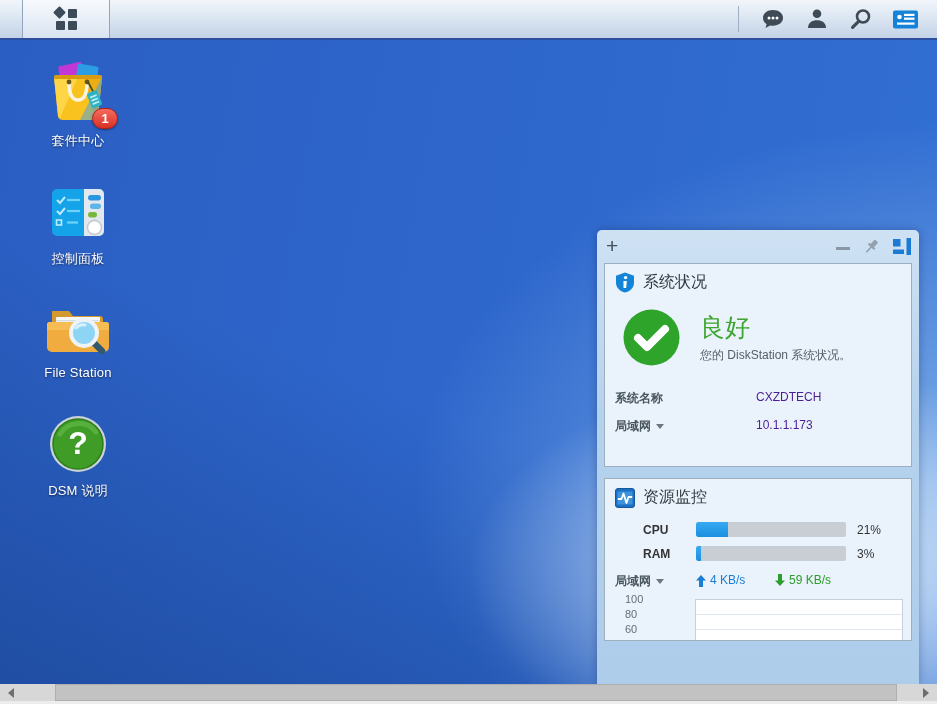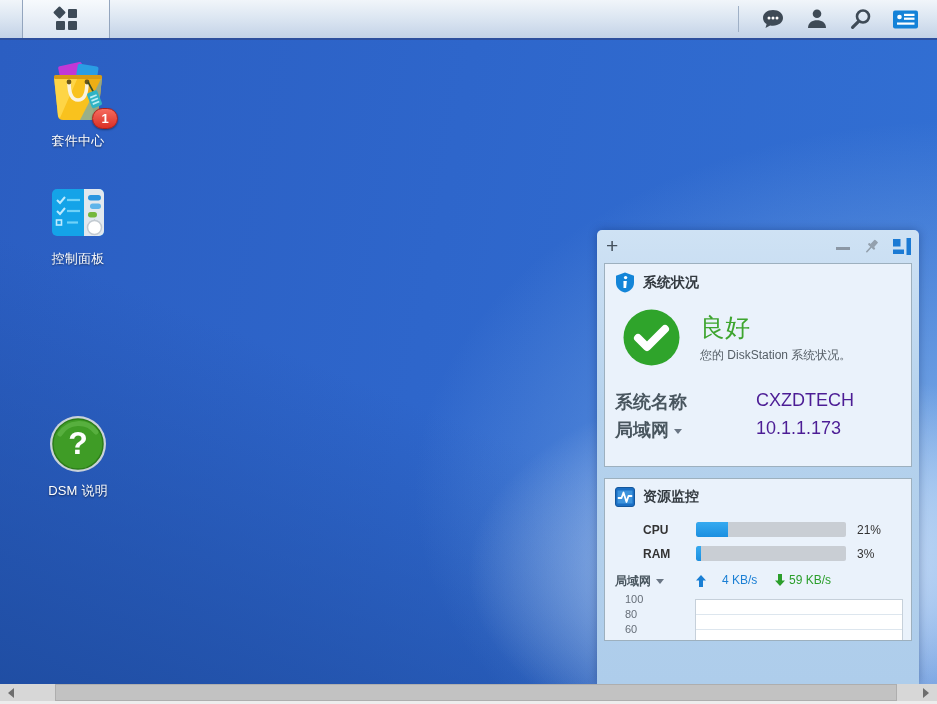--- a/index.html
+++ b/index.html
@@ -65,40 +65,40 @@
   .ph-btn { cursor:pointer; display:flex; align-items:center; justify-content:center; }
   .ph-minus { width:14px; height:3px; background:#8b97a5; margin-top:4px; }
 
   .widget-card {
     position:absolute; left:7px; width:308px;
     background:#eaf2fb; border:1px solid #9db0be; overflow:hidden;
   }
   .card-health { top:33px; height:204px; }
   .card-resource { top:248px; height:163px; }
   .card-header { position:absolute; left:10px; top:8px; display:flex; align-items:center; gap:8px; }
-  .card-title { font-size:14px; font-weight:bold; color:#333a40;text-align:center; }
+  .card-title { font-size:16px; font-weight:normal; color:#333a40;text-align:center; }
 
   .status-circle { position:absolute; left:18px; top:45px; }
   .status-text { position:absolute; left:95px; top:47px; font-size:25px; color:#3ea52f; }
   .status-desc { position:absolute; left:95px; top:83px; font-size:12px; color:#555e66; }
 
-  .info-row { position:absolute; left:10px; width:288px; height:22px; font-size:18px; }
+  .info-row { position:absolute; left:10px; width:288px; height:22px; font-size:12px; }
   .info-label { position:absolute; left:0; top:4px; color:#49565f; font-weight:bold; }
   .info-value { position:absolute; left:141px; top:4px; color:#4c1d95; }
   .caret { display:inline-block; width:0; height:0; border-left:4px solid transparent;
     border-right:4px solid transparent; border-top:5px solid #6a7684; margin-left:5px; vertical-align:middle; }
 
   .res-row { position:absolute; left:10px; width:288px; height:20px; font-size:12px; }
   .res-label { position:absolute; left:0; top:2px; color:#333; font-weight:bold;margin-left:28px; }
   .res-track { position:absolute; left:81px; top:1px; width:150px; height:15px; background:#c9ced4; border-radius:2px; overflow:hidden; }
   .res-fill { height:100%; background:linear-gradient(#36aaf0, #1b8fe0); border-radius:2px 0 0 2px; }
   .res-value { position:absolute; left:242px; top:2px; color:#333; }
 
   .lan-label { position:absolute; left:0; top:2px; color:#49565f; font-weight:bold; }
-  .lan-up { position:absolute; left:81px; top:2px; color:#1a7fd4; display:flex; align-items:flex-end; gap:16px; }
+  .lan-up { position:absolute; left:81px; top:2px; color:#1a7fd4; display:flex; align-items:flex-end; gap:4px; }
   .lan-down { position:absolute; left:160px; top:2px; color:#2b9e2b; display:flex; align-items:center; gap:4px; }
 
   .chart-ylabels { position:absolute; left:20px; top:113px; width:63px; text-align:left; }
   .chart-ylabels div { height:15px; line-height:15px; font-size:11px; color:#666e78; }
   .chart-box {
     position:absolute; left:90px; top:120px; width:208px; height:76px;
     background:#ffffff; border:1px solid #c6d0da;
     background-image:repeating-linear-gradient(to bottom, #ffffff 0px, #ffffff 14px, #dde6ee 14px, #dde6ee 15px);
   }
 
@@ -207,20 +207,36 @@
             <line x1="54" y1="47" x2="56" y2="47"></line>
               <line x1="43.5" y1="42" x2="45" y2="43.5"></line>
               <line x1="53.5" y1="42" x2="52" y2="43.5"></line>
           </g>
           <circle cx="48.5" cy="47.5" r="7" fill="#ffffff" stroke="#c2cad1" stroke-width="1.5"></circle>
         </svg>
       </div>
       <div class="icon-label">控制面板</div>
     </div>
 
+    <div class="desktop-icon" style="top:255px;">
+      <div class="icon-art">
+        <svg width="64" height="64" viewBox="0 0 64 64">
+          <path d="M6,16 h17 l4,5 h27 a3,3 0 0 1 3,3 v6 H6 Z" fill="#d3992e"></path>
+          <rect x="10" y="22" width="44" height="9" rx="1" fill="#f5f7f9"></rect>
+          <rect x="10" y="25" width="44" height="1.4" fill="#d8dde2"></rect>
+          <rect x="10" y="28" width="44" height="1.4" fill="#d8dde2"></rect>
+          <path d="M4,27 h56 a3,3 0 0 1 3,3 v22 a5,5 0 0 1 -5,5 H6 a5,5 0 0 1 -5,-5 V30 a3,3 0 0 1 3,-3 Z" fill="#f0ac3f"></path>
+          <path d="M4,27 h56 a3,3 0 0 1 3,3 v5 H1 v-5 a3,3 0 0 1 3,-3 Z" fill="#f6bd55"></path>
+          <line x1="47" y1="47" x2="56" y2="56" stroke="#33596e" stroke-width="6.5" stroke-linecap="round"></line>
+          <circle cx="38" cy="38" r="13" fill="#8ed4f5" stroke="#eef3f7" stroke-width="4"></circle>
+          <path d="M30,33 a10,10 0 0 1 9,-3" fill="none" stroke="#d6f1fc" stroke-width="3" stroke-linecap="round"></path>
+        </svg>
+      </div>
+      <div class="icon-label">File Station</div>
+    </div>
 
     <div class="desktop-icon" style="top:372px;">
       <div class="icon-art">
         <svg width="64" height="64" viewBox="0 0 64 64">
           <circle cx="32" cy="32" r="28" fill="#c9d2d9"></circle>
           <circle cx="32" cy="32" r="25" fill="#3f9c26"></circle>
           <circle cx="32" cy="32" r="25" fill="none" stroke="#2c7d18" stroke-width="1.5"></circle>
           <path d="M14,22 a22,22 0 0 1 36,-2" fill="none" stroke="#63b848" stroke-width="5" stroke-linecap="round" opacity="0.7"></path>
           <text x="32" y="42" text-anchor="middle" font-family="Liberation Sans, sans-serif" font-size="32" font-weight="bold" fill="#ffffff">?</text>
         </svg>

